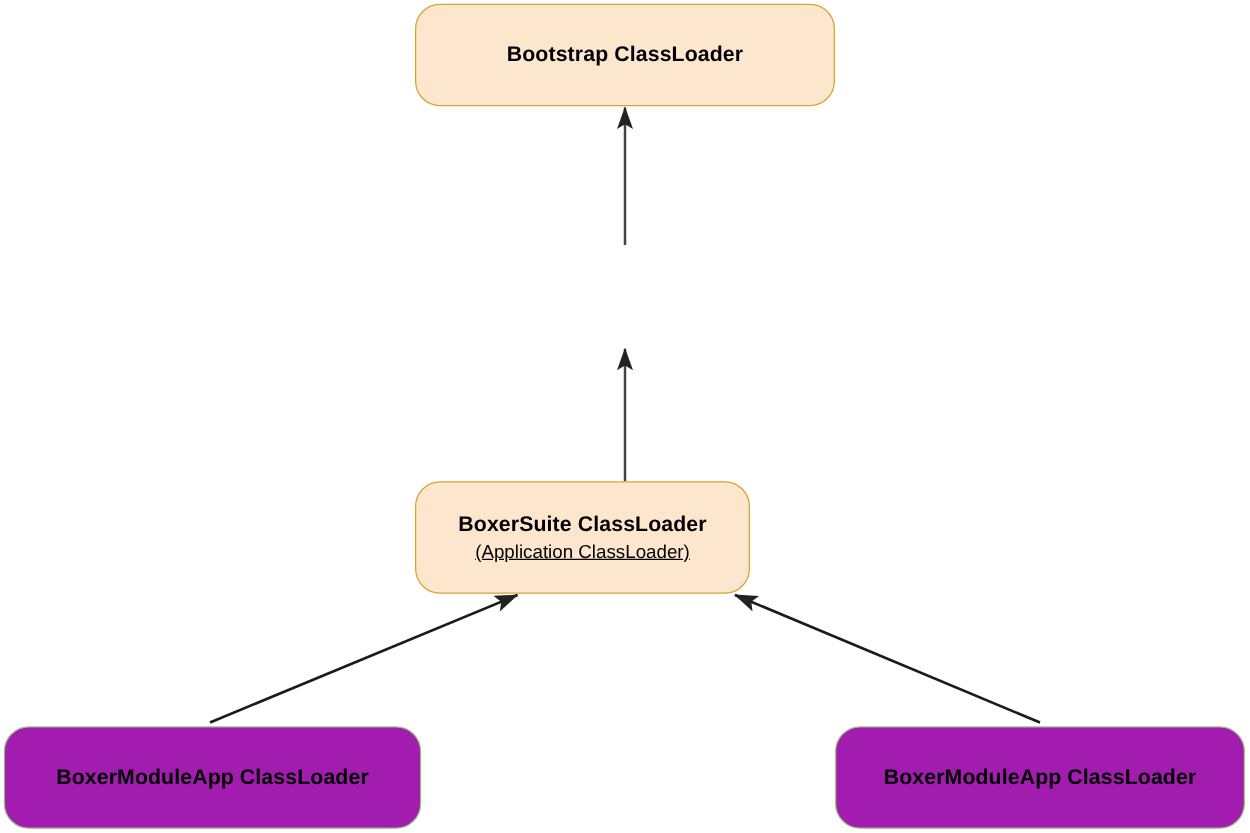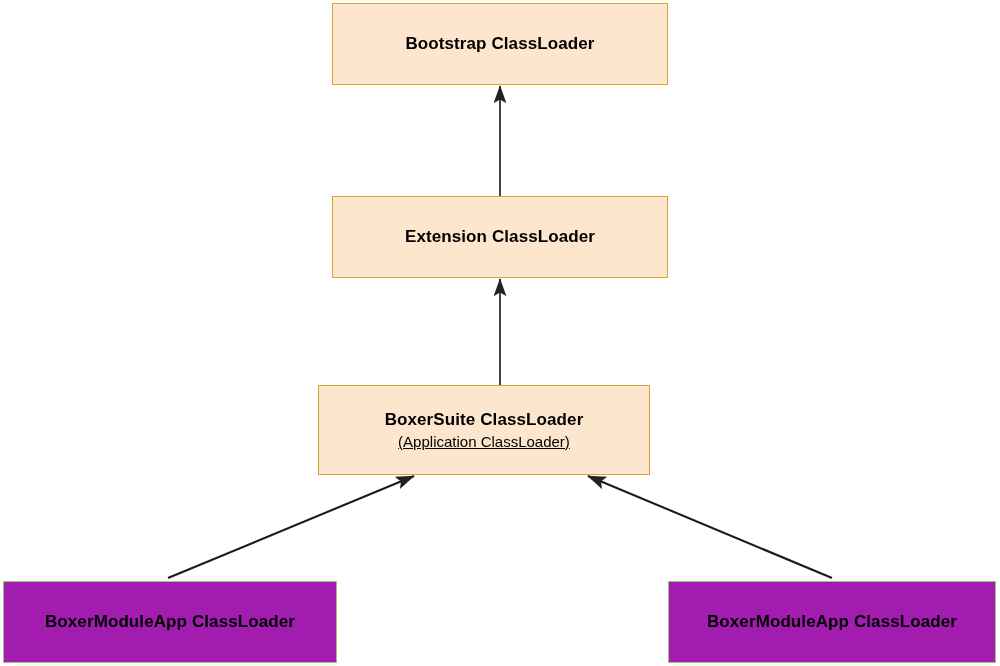--- a/index.html
+++ b/index.html
@@ -17,21 +17,21 @@
     background: #ffffff;
     overflow: hidden;
   }
   .node {
     position: absolute;
     box-sizing: border-box;
     display: flex;
     flex-direction: column;
     align-items: center;
     justify-content: center;
-    border-radius: 0;
+    border-radius: 20px;
     text-align: center;
     line-height: 1.15;
   }
   .node.orange {
     background: #fce6cd;
     border: 1.6px solid #d6a431;
   }
   .node.green {
     background: #a21caf;
     border: 1.6px solid #9cc184;
@@ -76,25 +76,22 @@
 
     <line x1="168" y1="578" x2="414" y2="476" stroke="#1b1b1b" stroke-width="2.1" marker-end="url(#arrowhead)"></line>
 
     <line x1="832" y1="578" x2="588" y2="476" stroke="#1b1b1b" stroke-width="2.1" marker-end="url(#arrowhead)"></line>
   </svg>
 
   <div class="node orange" style="left:332px; top:3px; width:336px; height:82px;">
     <div class="node-title">Bootstrap ClassLoader</div>
   </div>
 
-  <div class="node orange" style="left:332px; top:196px; width:336px; height:82px;">
-    <div class="node-title">Extension ClassLoader</div>
-  </div>
 
-  <div class="node orange" style="left:318px; top:385px; width:332px; height:90px;">
+  <div class="node orange" style="left:332px; top:385px; width:268px; height:90px;">
     <div class="node-title">BoxerSuite ClassLoader</div>
     <div class="node-subtitle">(Application ClassLoader)</div>
   </div>
 
   <div class="node green" style="left:3px; top:581px; width:334px; height:82px;">
     <div class="node-title">BoxerModuleApp ClassLoader</div>
   </div>
 
   <div class="node green" style="left:668px; top:581px; width:328px; height:82px;">
     <div class="node-title">BoxerModuleApp ClassLoader</div>

